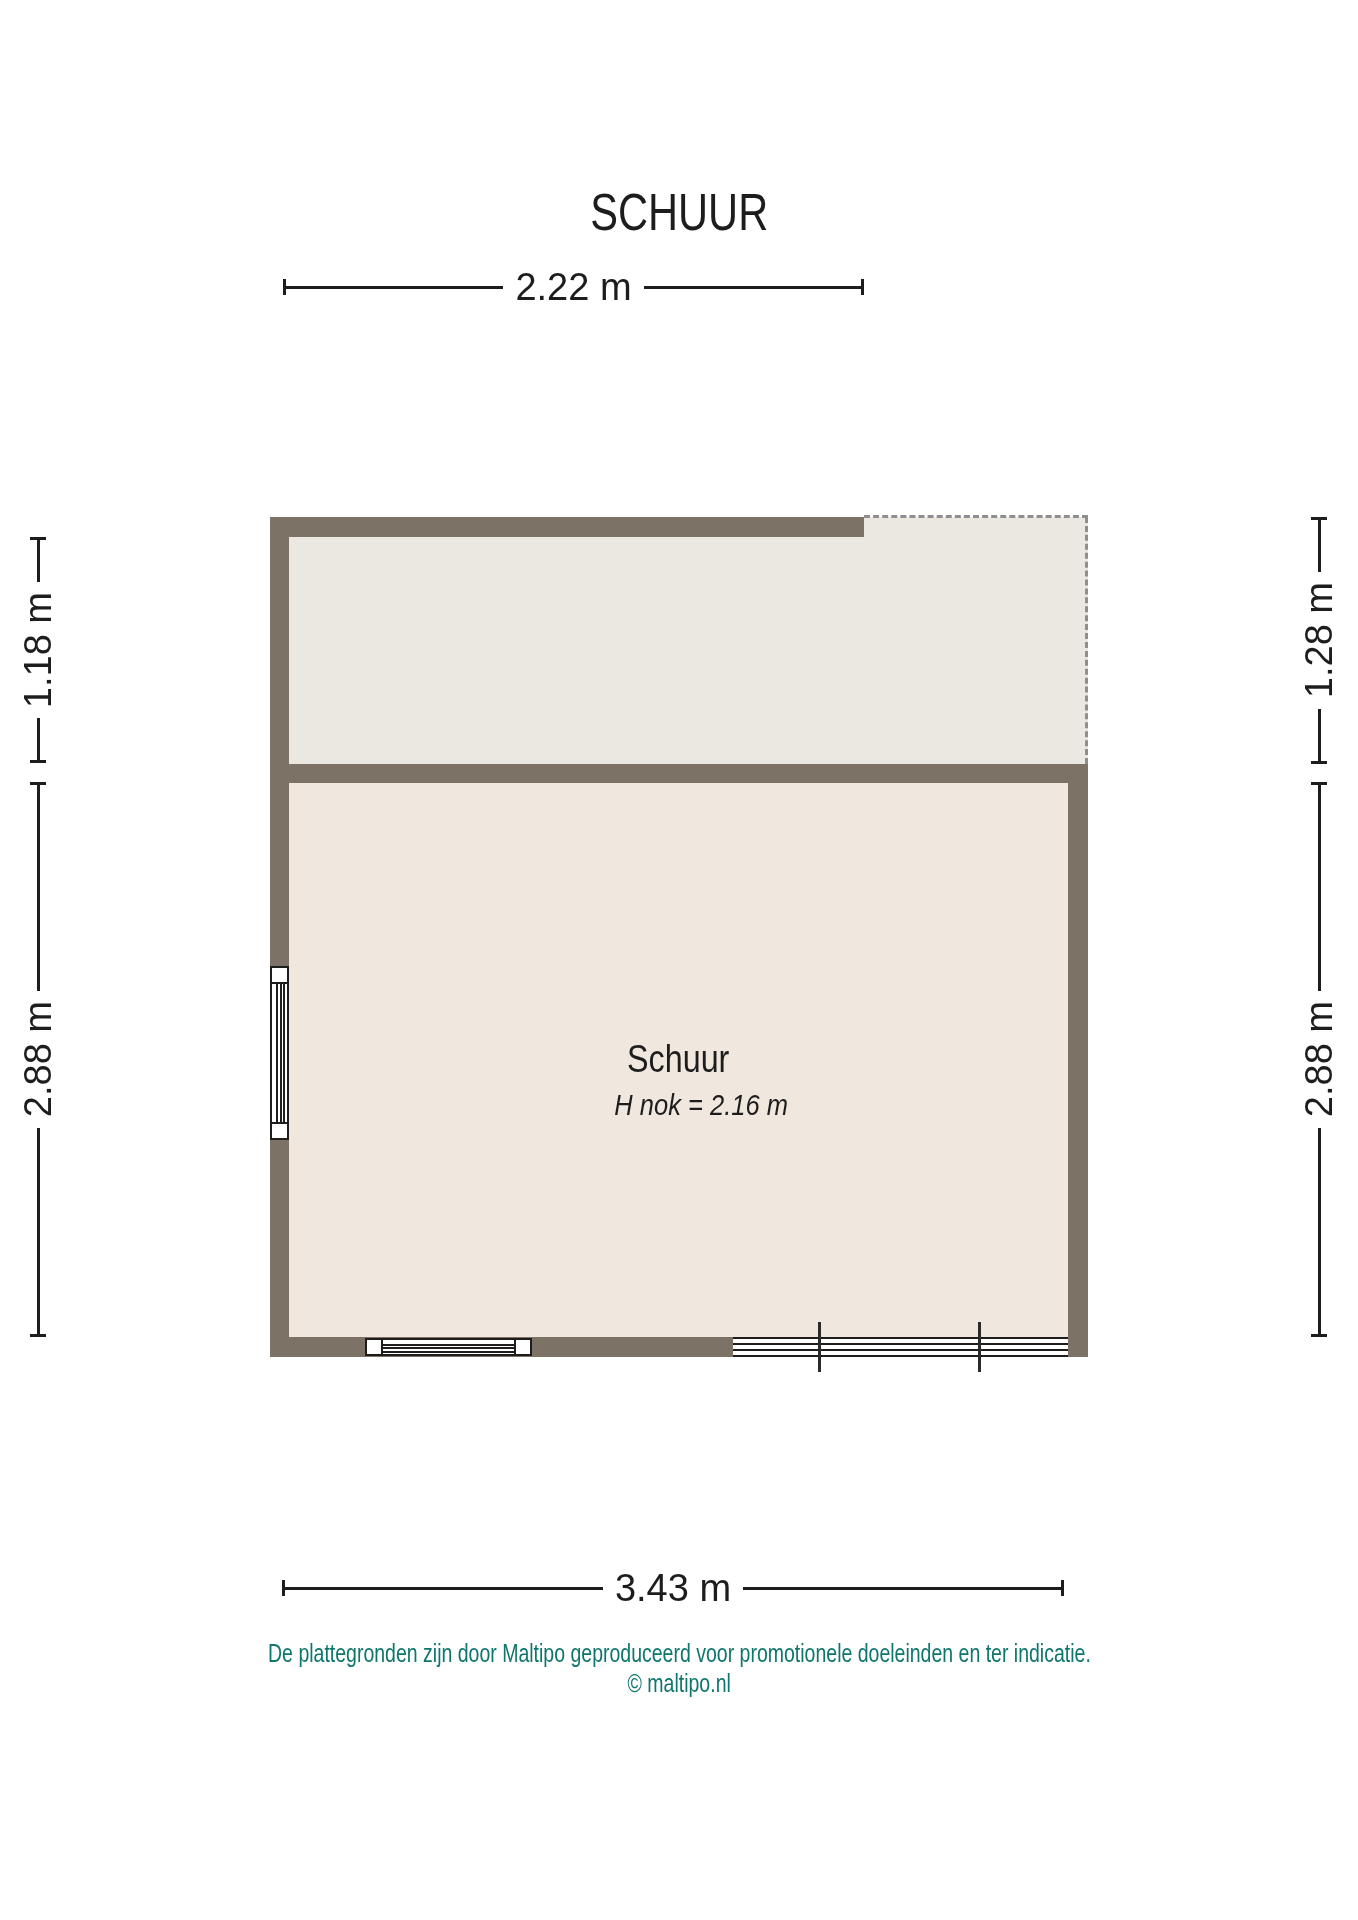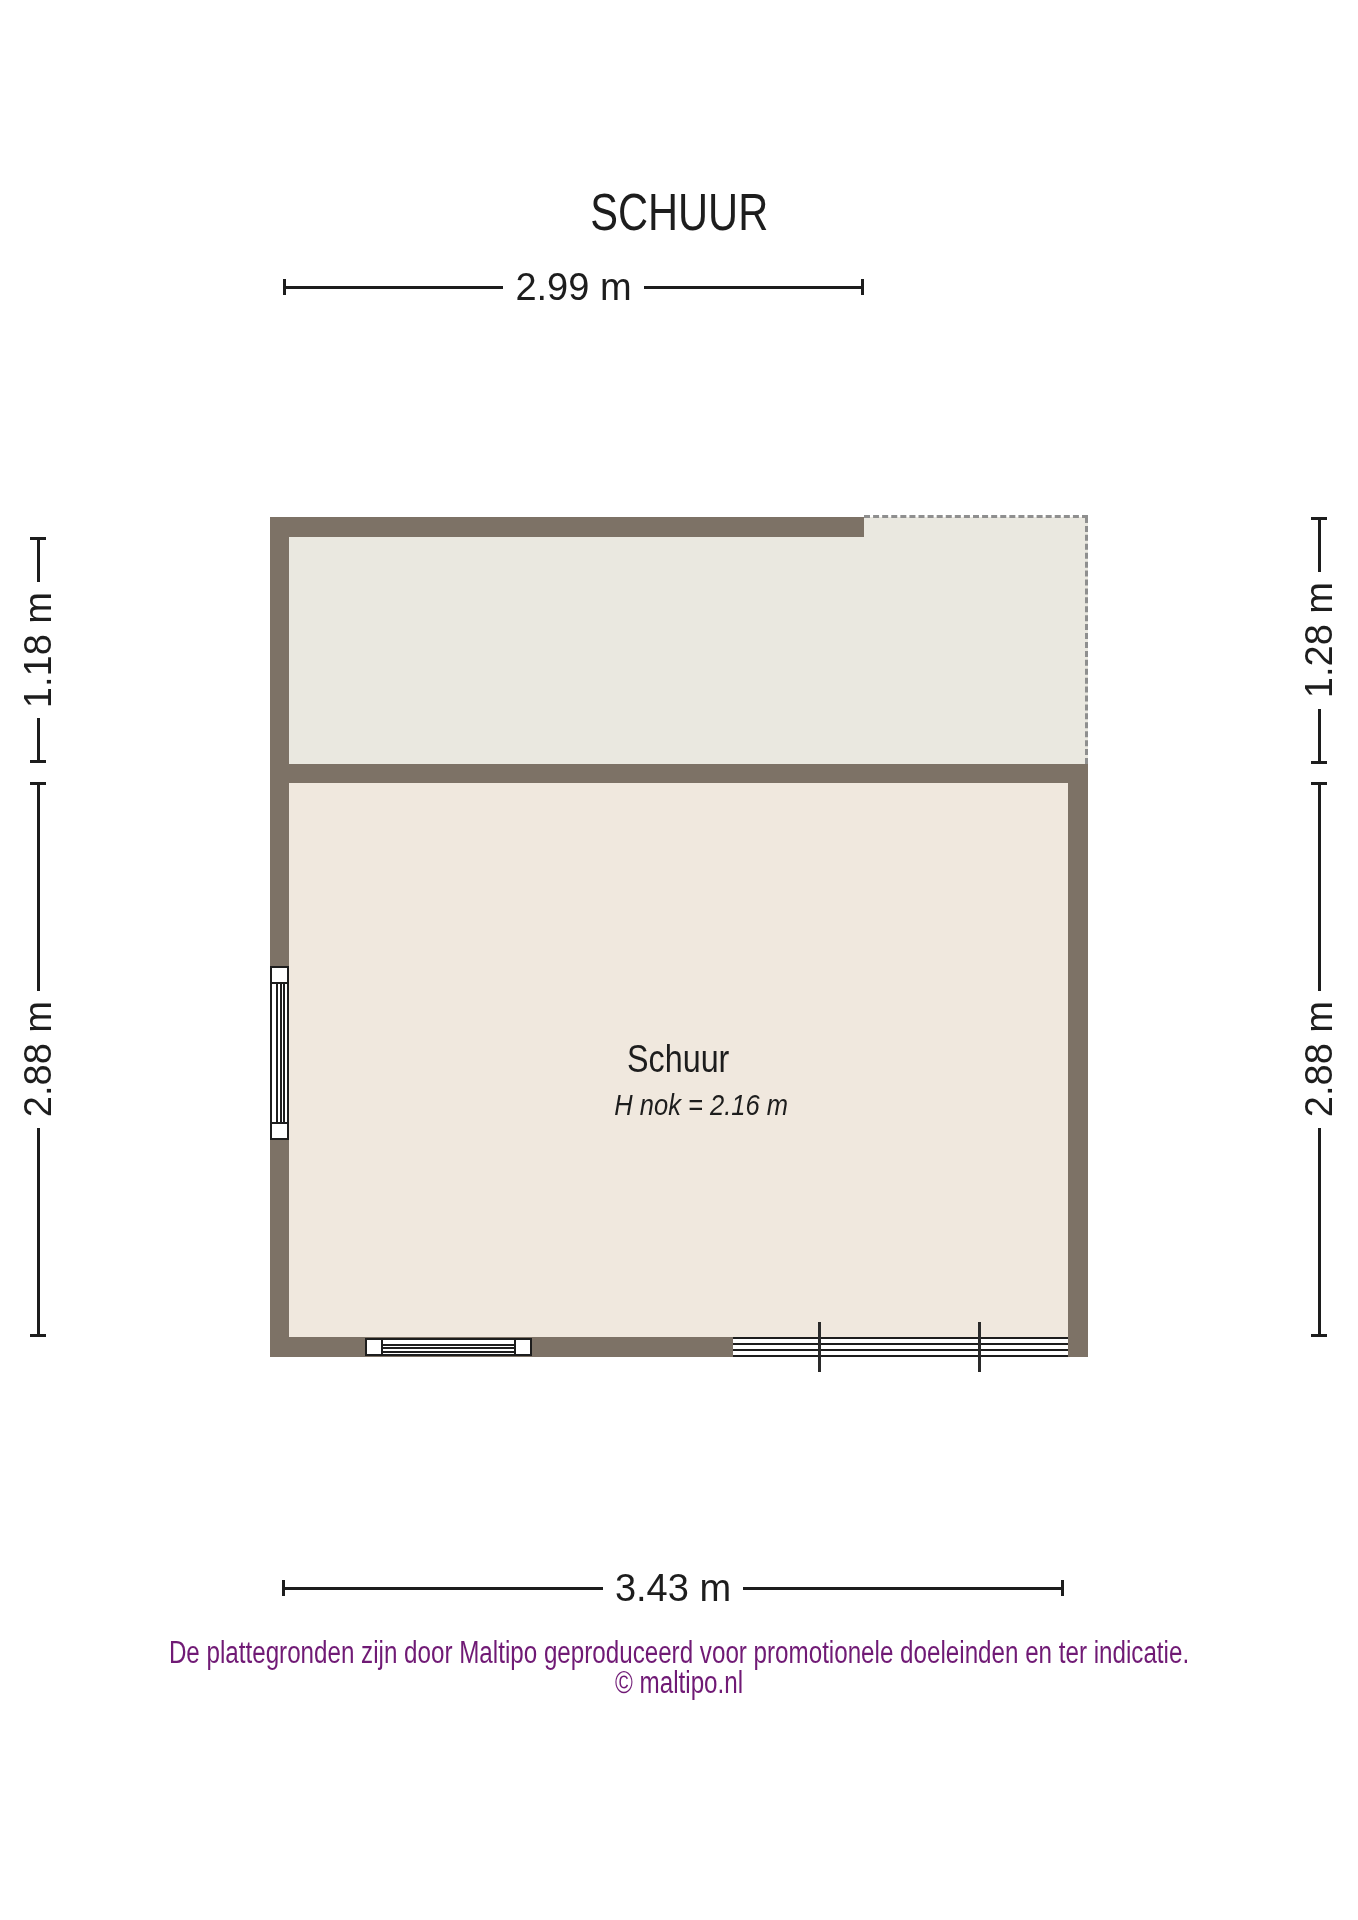--- a/index.html
+++ b/index.html
@@ -54,37 +54,37 @@
   .door{position:absolute;background:#fff;border-top:2px solid var(--c-line);border-bottom:2px solid var(--c-line);box-sizing:border-box;}
   .door i{position:absolute;left:0;right:0;height:2px;background:var(--c-line);}
   .door i.d1{top:4px;}
   .door i.d2{top:10px;}
   .door-tick{position:absolute;width:3px;height:50px;background:#2a2a2a;}
   
   #room-label{left:289px;top:1038px;width:779px;text-align:center;}
   #room-name{font-size:38px;line-height:42px;}
   #room-sub{font-size:30px;line-height:34px;font-style:italic;margin-top:8px;margin-left:45px;}
   
-  #footer{left:0;top:1638px;width:1358px;text-align:center;font-size:31px;line-height:30px;color:#701a75;}
+  #footer{left:0;top:1638px;width:1358px;text-align:center;font-size:25px;line-height:30px;color:#0f766e;}
   #footer .fline{white-space:nowrap;}
   #footer .squeeze{transform:scaleX(0.78);}
 </style>
 </head>
 <body>
 
 <div id="page">
 
   <div class="abs" id="title">
     <span class="squeeze">SCHUUR</span>
   </div>
 
   <div class="dim h" style="left:283px;top:264px;width:581px;">
     <div class="tick-vert"></div>
     <div class="seg-h"></div>
-    <span class="hlabel">2.99 m</span>
+    <span class="hlabel">2.22 m</span>
     <div class="seg-h"></div>
     <div class="tick-vert"></div>
   </div>
 
   <div class="dim h" style="left:282px;top:1565px;width:782px;">
     <div class="tick-vert"></div>
     <div class="seg-h"></div>
     <span class="hlabel">3.43 m</span>
     <div class="seg-h"></div>
     <div class="tick-vert"></div>

